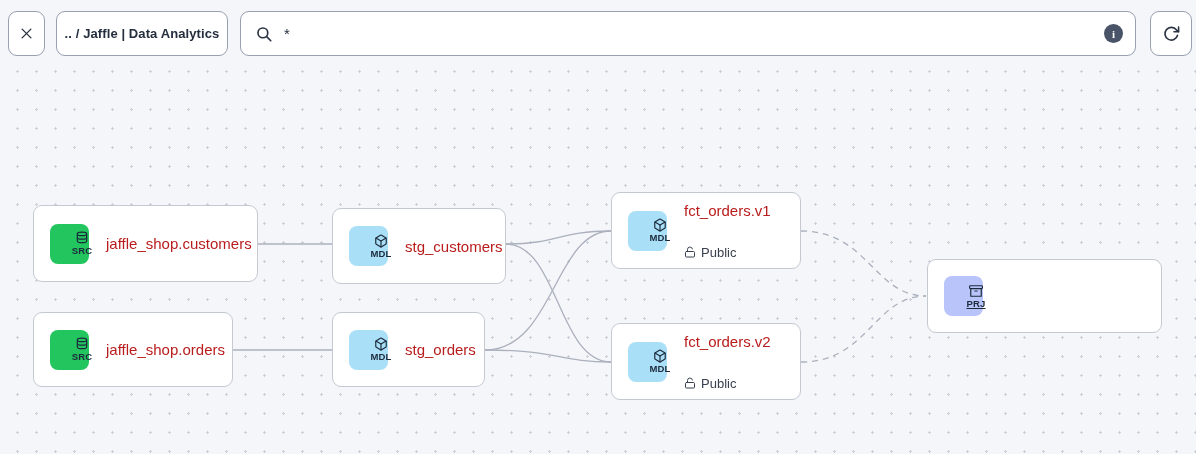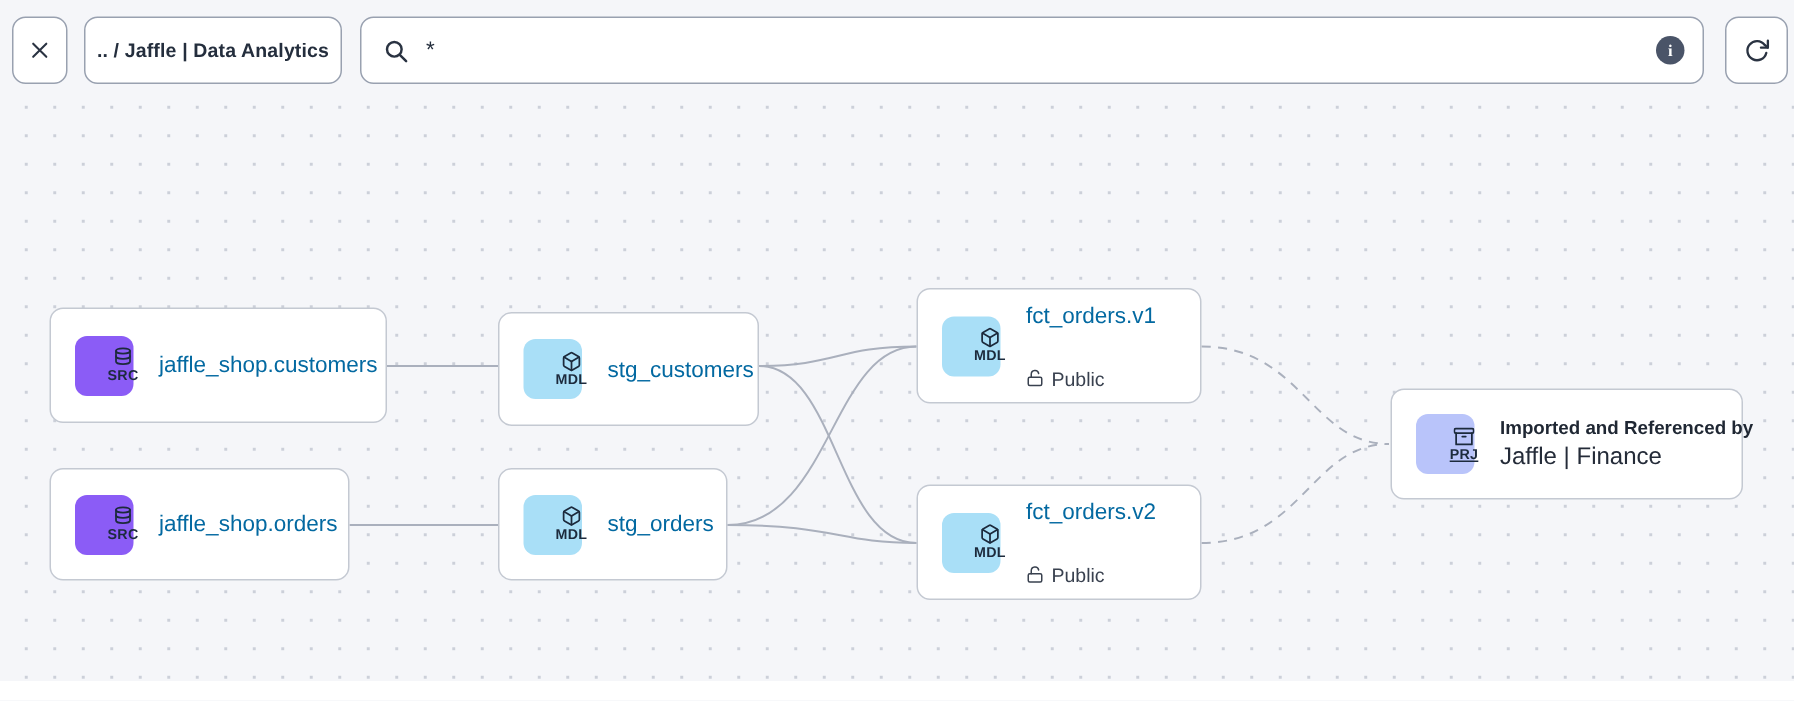--- a/index.html
+++ b/index.html
@@ -46,25 +46,25 @@
     position:absolute; background:#ffffff; border:1px solid #c4c9d2; border-radius:9px;
     display:flex; align-items:center; gap:17px; padding-left:16px; cursor:pointer;
   }
   .badge {
     flex:none; width:39px; height:40px; border-radius:8px;
     display:flex; flex-direction:column; align-items:center; justify-content:center;
     color:#1c2a3c; gap:1px;padding-left:25px;
   }
   .badge svg { stroke:#1c2a3c; fill:none; stroke-width:2; stroke-linecap:round; stroke-linejoin:round; }
   .badge .btxt { font-size:9.5px; font-weight:700; letter-spacing:.2px; line-height:1; }
-  .badge-src { background:#8b5cf6; }
+  .badge-src { background:#22c55e; }
   .badge-mdl { background:#a9dff7; }
   .badge-prj { background:#b9c4fa;text-decoration:underline; }
 
-  .node-label { font-size:15px; color:#0369a1; white-space:nowrap; }
+  .node-label { font-size:15px; color:#b91c1c; white-space:nowrap; }
   .node-text  { display:flex; flex-direction:column; gap:4px; }
   .node-access { display:flex; align-items:center; gap:5px; font-size:13px; color:#39414f;margin-top:22px; }
   .node-access svg { stroke:#39414f; fill:none; stroke-width:2; stroke-linecap:round; stroke-linejoin:round; }
   .node-sub  { font-size:12.5px; font-weight:600; color:#1f2733; white-space:nowrap; }
   .node-main { font-size:16px; color:#242b38; white-space:nowrap; }
 
   .n1 { left:33px;  top:205px; width:225px; height:77px; }
   .n2 { left:33px;  top:312px; width:200px; height:75px; }
   .n3 { left:332px; top:208px; width:174px; height:76px; }
   .n4 { left:332px; top:312px; width:153px; height:75px; }
@@ -211,18 +211,14 @@
 
   <div class="node n7">
     <div class="badge badge-prj">
       <svg width="14" height="14" viewBox="0 0 24 24">
           <polyline points="21 8 21 21 3 21 3 8"></polyline>
           <rect x="1" y="3" width="22" height="5" rx="1.5"></rect>
           <line x1="10" y1="12" x2="14" y2="12"></line>
         </svg>
       <span class="btxt">PRJ</span>
     </div>
-    <div class="node-text">
-      <div class="node-sub">Imported and Referenced by</div>
-      <div class="node-main">Jaffle | Finance</div>
-    </div>
   </div>
 </div>
 
 </body></html>

